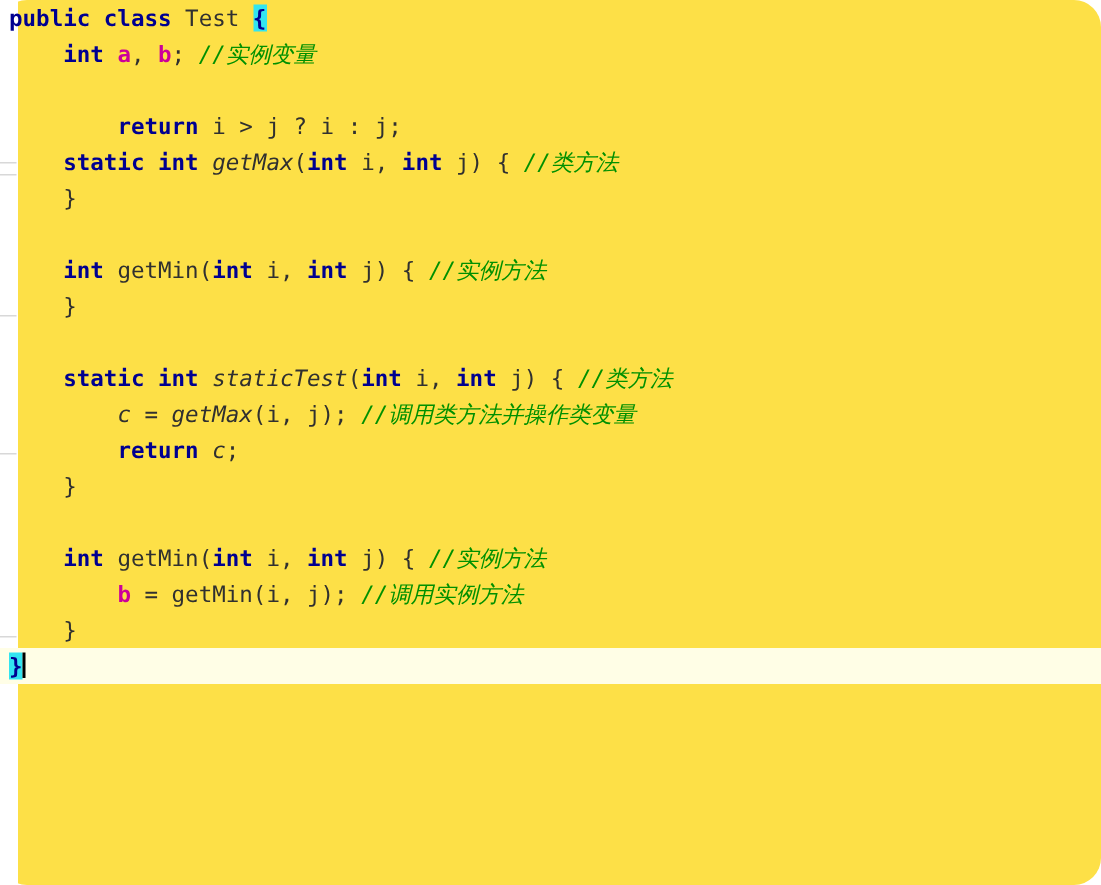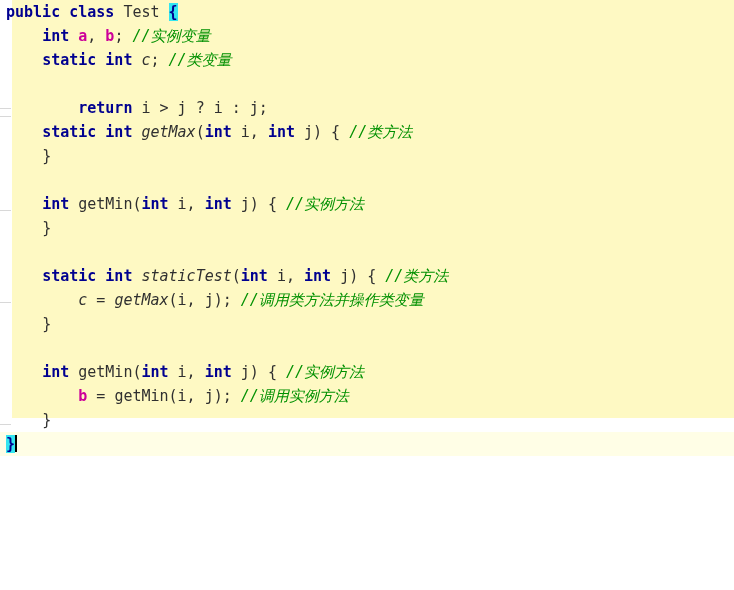--- a/index.html
+++ b/index.html
@@ -10,23 +10,24 @@
   body {
     width: 734px;
     height: 590px;
     overflow: hidden;
     font-family: "DejaVu Sans Mono", "Liberation Mono", monospace;
   }
 
   #editor {
     position: relative;
     width: 734px;
-    height: 418px;
-    background: #fef9c3;
+    height: 590px;
+    background: #fde047;
     box-sizing: border-box;
+    border-radius: 18px;
   }
 
   
   #gutter {
     position: absolute;
     left: 0;
     top: 0;
     width: 12px;
     height: 590px;
     background: #ffffff;
@@ -97,31 +98,31 @@
       <div class="gutter-tick" style="top: 108px;"></div>
       <div class="gutter-tick" style="top: 116px;"></div>
       <div class="gutter-tick" style="top: 210px;"></div>
       <div class="gutter-tick" style="top: 302px;"></div>
       <div class="gutter-tick" style="top: 424px;"></div>
     </div>
 
   <div id="code">
       <div class="line"><span class="kw">public</span><span class="plain"> </span><span class="kw">class</span><span class="plain"> </span><span class="ident">Test</span><span class="plain"> </span><span class="brmatch">{</span></div>
       <div class="line"><span class="plain">    </span><span class="kw">int</span><span class="plain"> </span><span class="field">a</span><span class="punct">, </span><span class="field">b</span><span class="punct">; </span><span class="cmt">//实例变量</span></div>
-      <div class="line"><span class="plain">    </span><span class="kw">static</span><span class="plain"> </span><span class="kw">int</span><span class="plain"> </span><span class="sfield">c</span><span class="punct">; </span><span class="cmt">//类变量</span></div>
       <div class="line"></div>
       <div class="line"><span class="plain">        </span><span class="kw">return</span><span class="punct"> i &gt; j ? i : j;</span></div>
       <div class="line"><span class="plain">    </span><span class="kw">static</span><span class="plain"> </span><span class="kw">int</span><span class="plain"> </span><span class="smeth">getMax</span><span class="punct">(</span><span class="kw">int</span><span class="punct"> i, </span><span class="kw">int</span><span class="punct"> j) { </span><span class="cmt">//类方法</span></div>
       <div class="line"><span class="plain">    </span><span class="punct">}</span></div>
       <div class="line"></div>
       <div class="line"><span class="plain">    </span><span class="kw">int</span><span class="plain"> </span><span class="meth">getMin</span><span class="punct">(</span><span class="kw">int</span><span class="punct"> i, </span><span class="kw">int</span><span class="punct"> j) { </span><span class="cmt">//实例方法</span></div>
       <div class="line"><span class="plain">    </span><span class="punct">}</span></div>
       <div class="line"></div>
       <div class="line"><span class="plain">    </span><span class="kw">static</span><span class="plain"> </span><span class="kw">int</span><span class="plain"> </span><span class="smeth">staticTest</span><span class="punct">(</span><span class="kw">int</span><span class="punct"> i, </span><span class="kw">int</span><span class="punct"> j) { </span><span class="cmt">//类方法</span></div>
       <div class="line"><span class="plain">        </span><span class="sfield">c</span><span class="punct"> = </span><span class="smeth">getMax</span><span class="punct">(i, j); </span><span class="cmt">//调用类方法并操作类变量</span></div>
+      <div class="line"><span class="plain">        </span><span class="kw">return</span><span class="plain"> </span><span class="sfield">c</span><span class="punct">;</span></div>
       <div class="line"><span class="plain">    </span><span class="punct">}</span></div>
       <div class="line"></div>
       <div class="line"><span class="plain">    </span><span class="kw">int</span><span class="plain"> </span><span class="meth">getMin</span><span class="punct">(</span><span class="kw">int</span><span class="punct"> i, </span><span class="kw">int</span><span class="punct"> j) { </span><span class="cmt">//实例方法</span></div>
       <div class="line"><span class="plain">        </span><span class="field">b</span><span class="punct"> = </span><span class="meth">getMin</span><span class="punct">(i, j); </span><span class="cmt">//调用实例方法</span></div>
       <div class="line"><span class="plain">    </span><span class="punct">}</span></div>
       <div class="line current"><span class="brmatch">}</span><span class="caret"></span></div>
     </div>
 
 </div>
 

